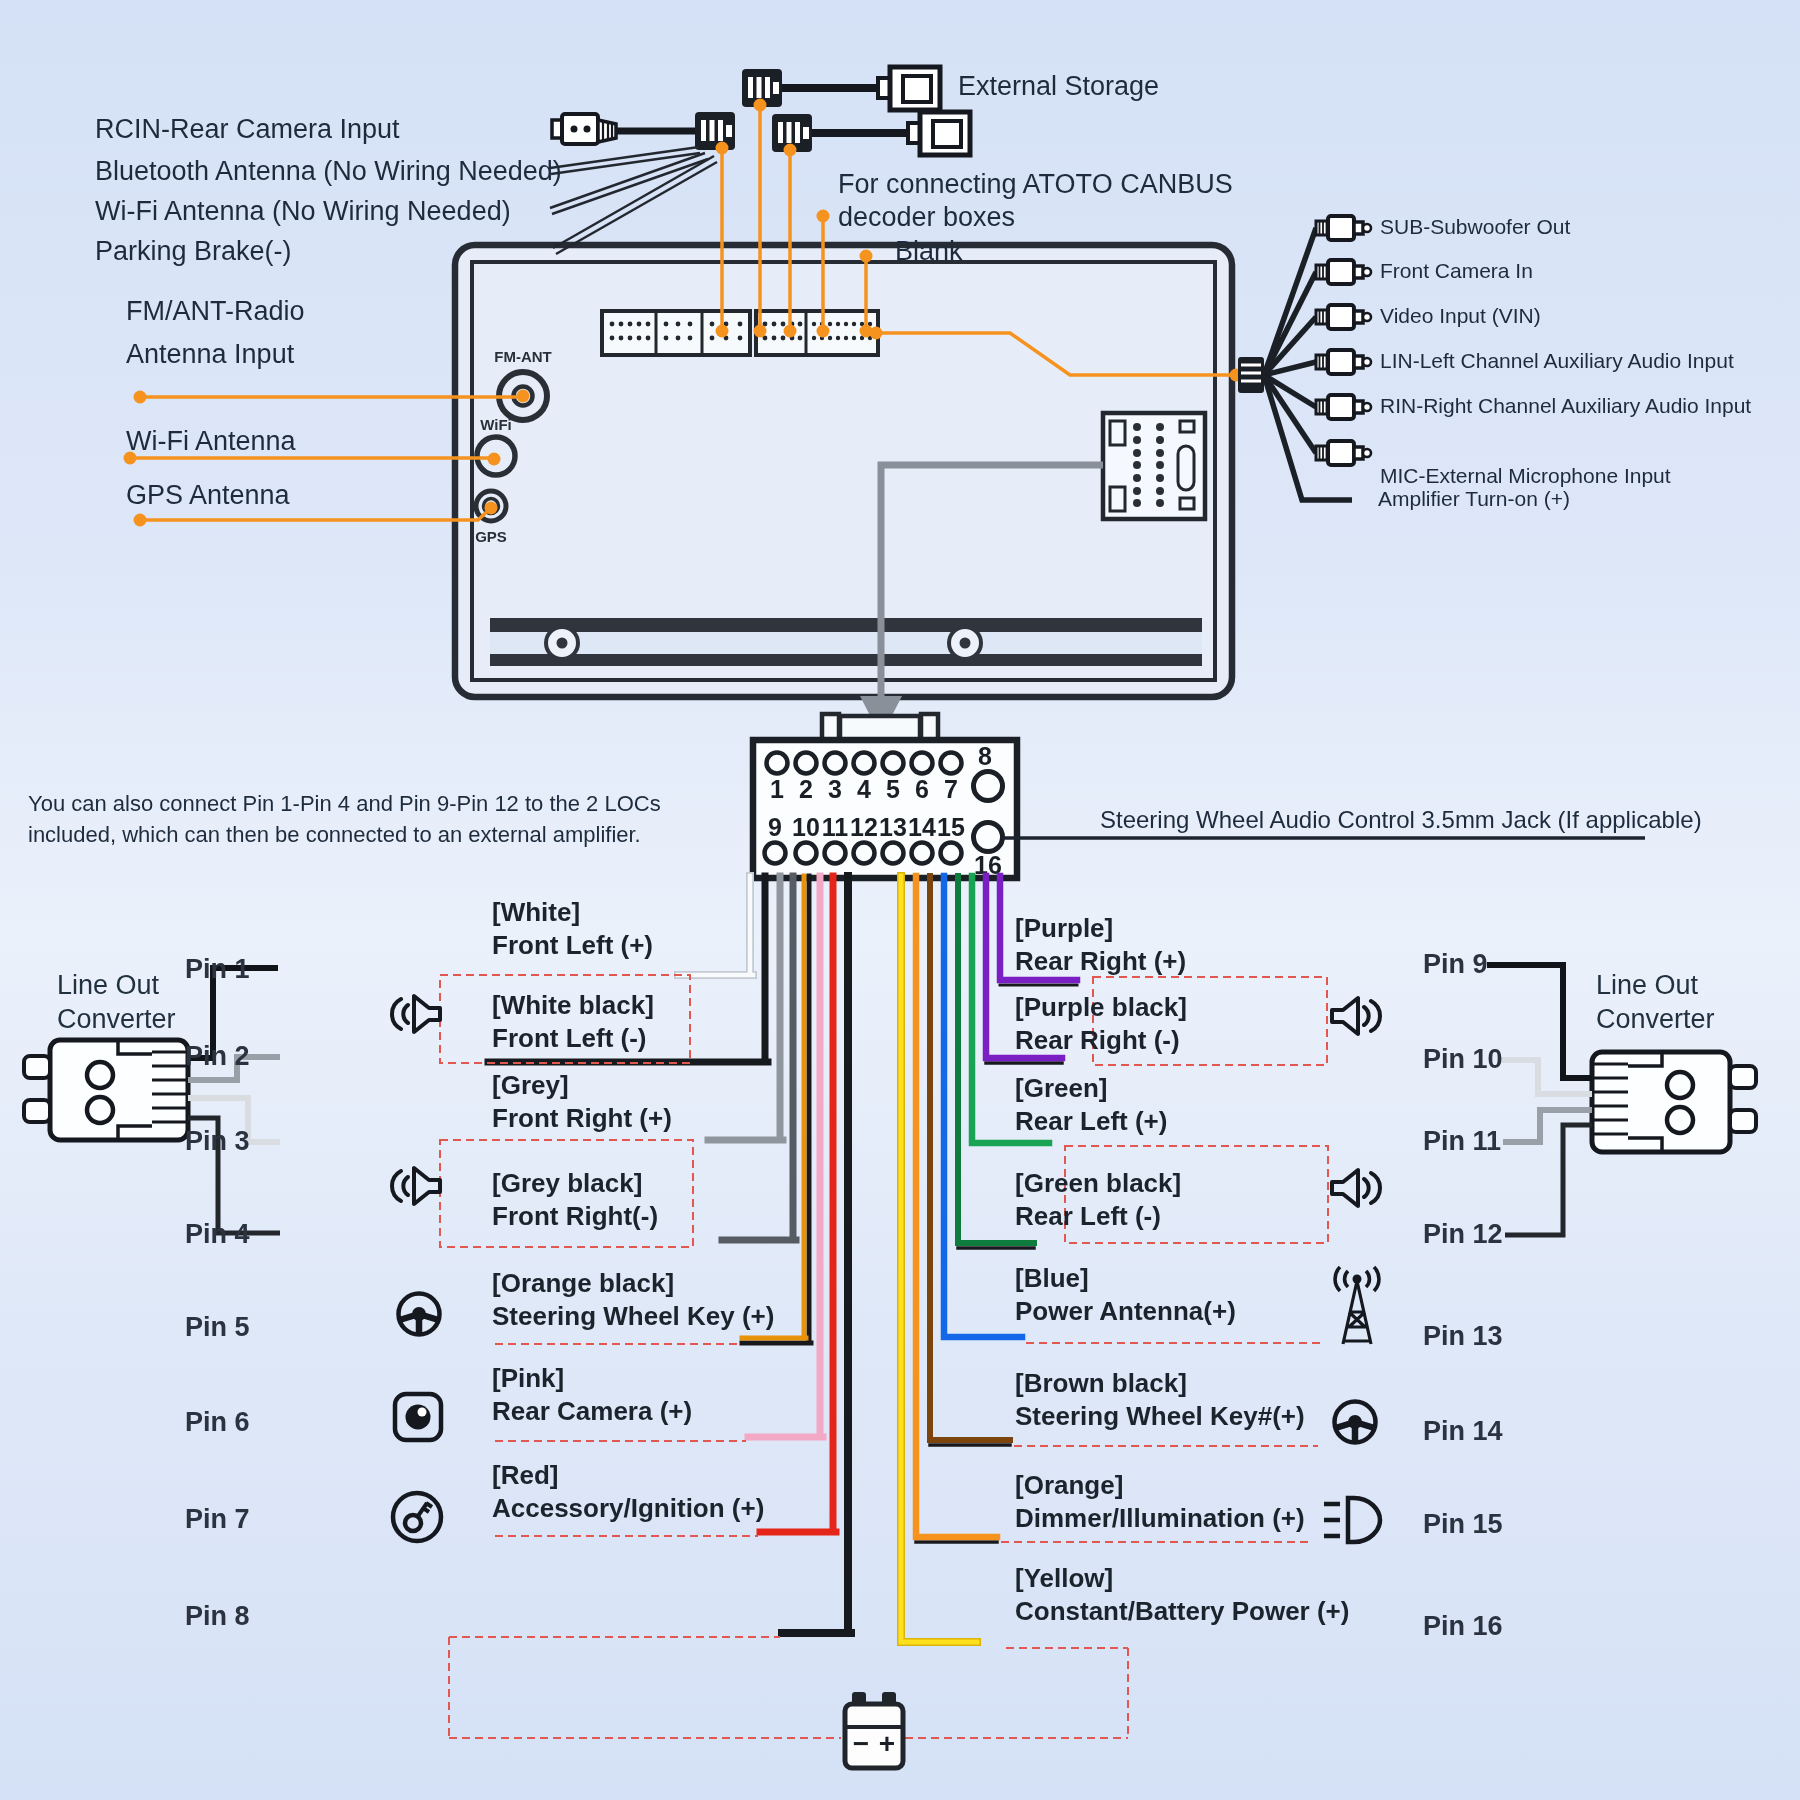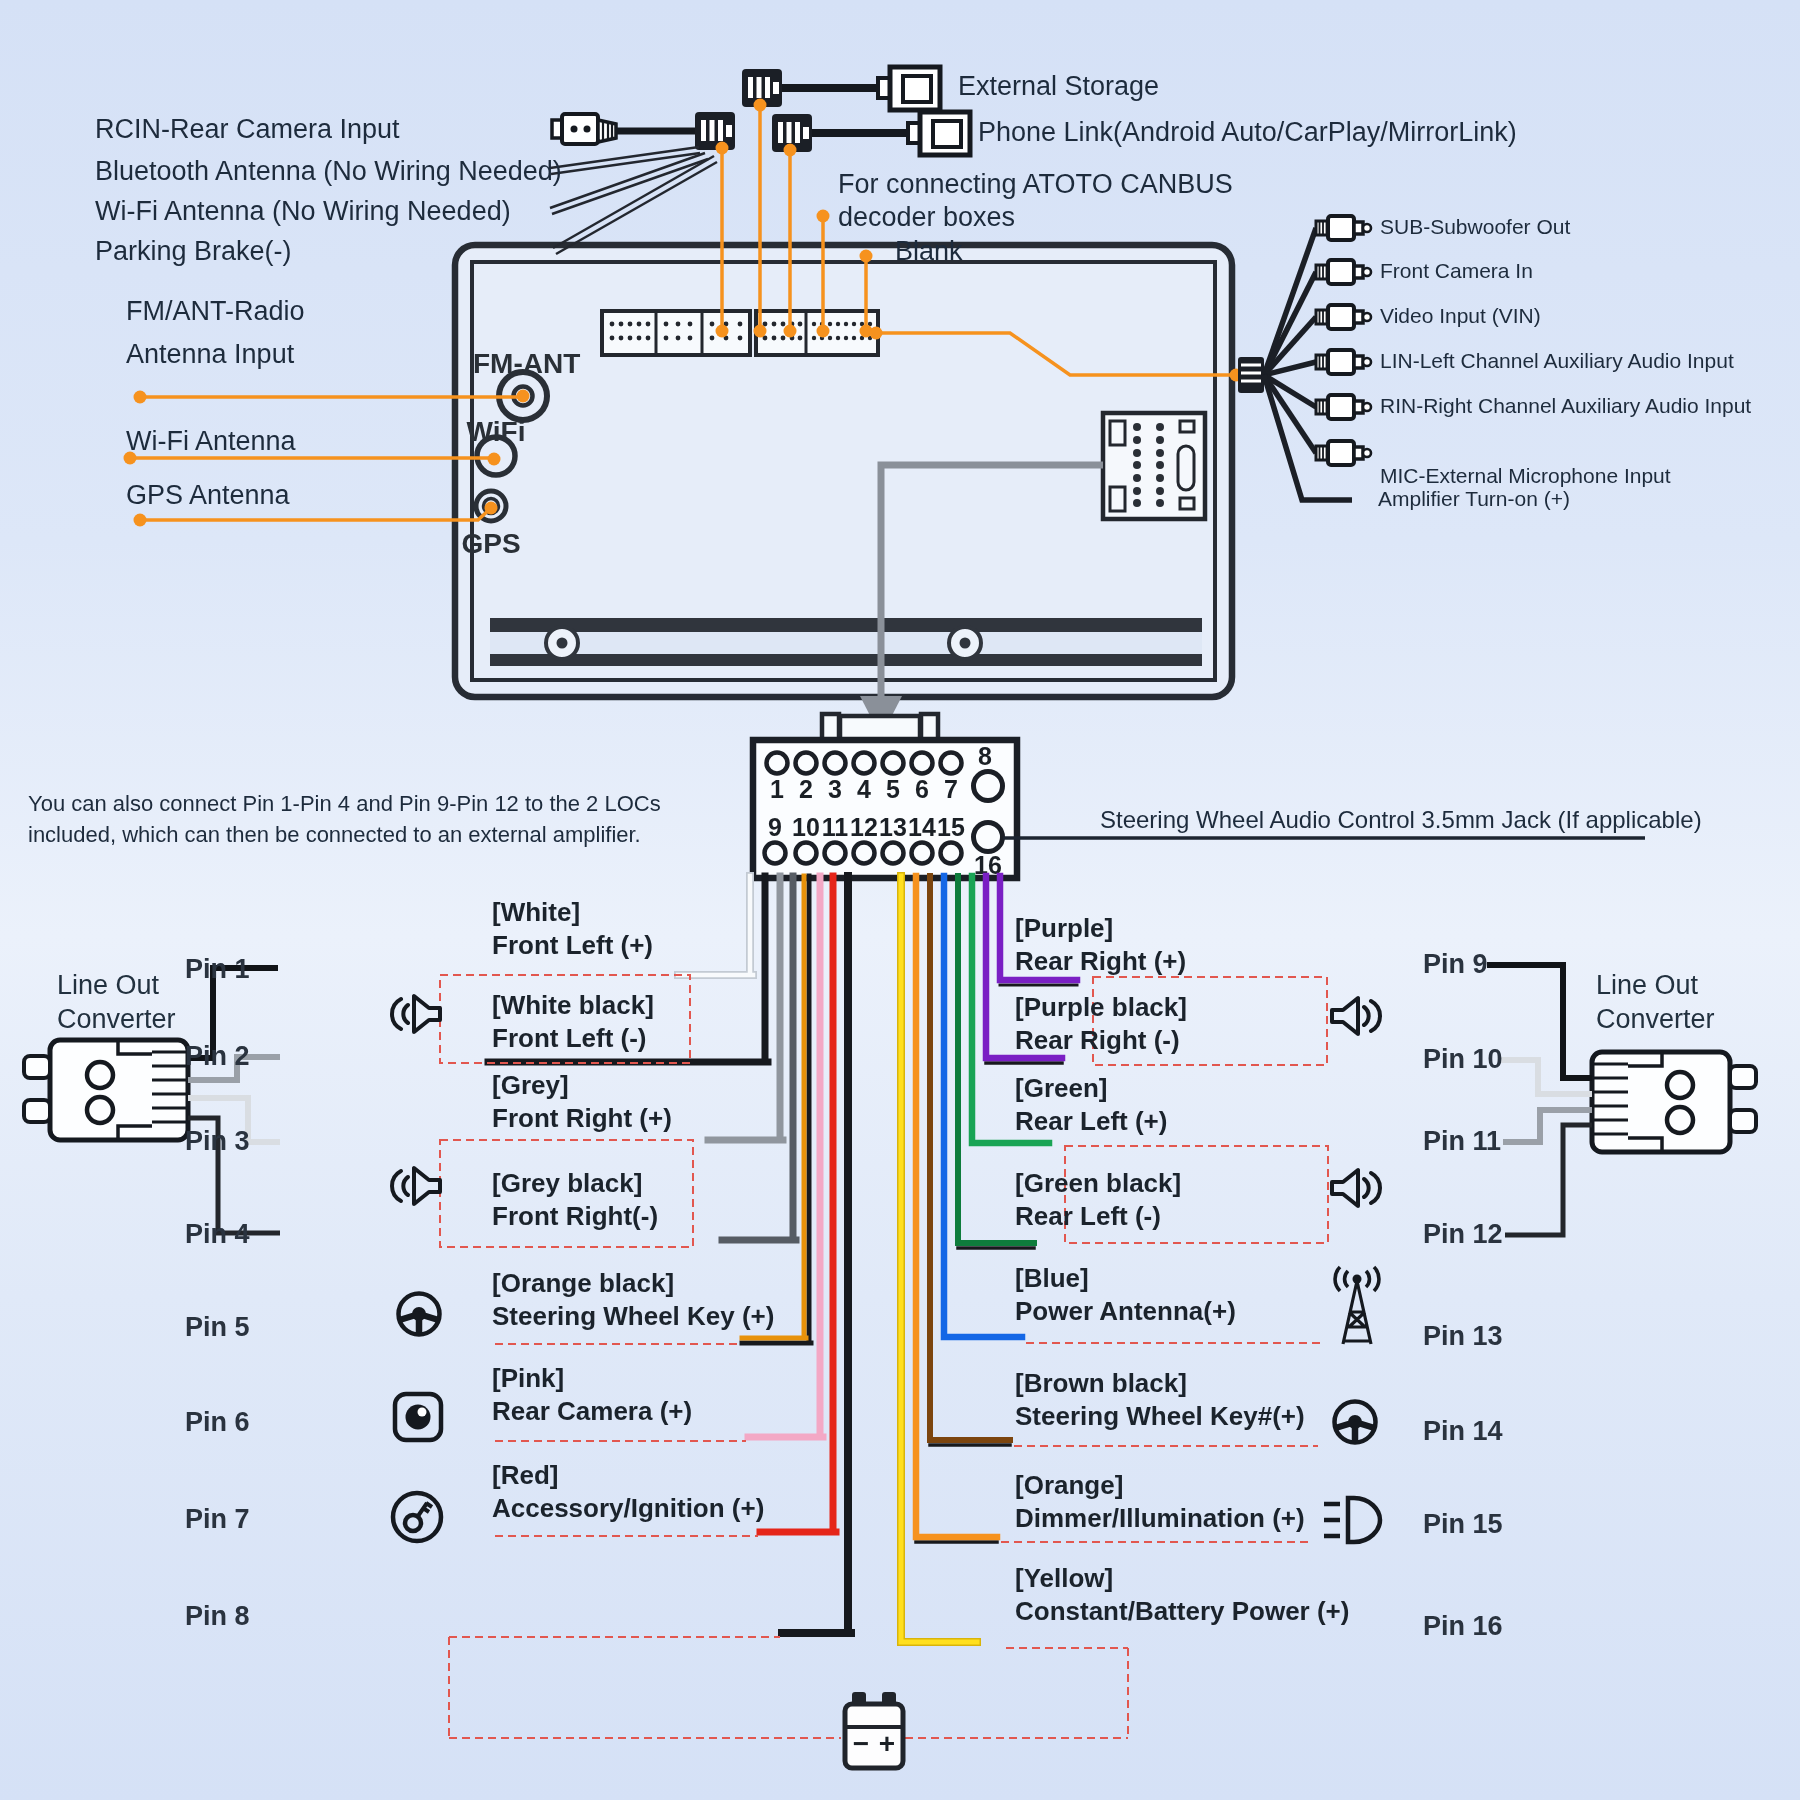--- a/index.html
+++ b/index.html
@@ -7,21 +7,21 @@
     background:linear-gradient(180deg,#d5e1f6 0%,#dde7f8 30%,#ebf1fb 52%,#e0e9f8 72%,#d5e1f6 100%);
     font-family:"Liberation Sans", sans-serif;}
   svg.layer{position:absolute;left:0;top:0;z-index:1;}
   .lbl{position:absolute;z-index:2;color:#1d2b3c;font-size:27px;white-space:nowrap;}
   .lbl.sm{font-size:21px;}
   .ra{text-align:left;}
   .two{line-height:33px;}
   .note{position:absolute;z-index:2;font-size:22px;color:#1d2b3c;line-height:31px;white-space:nowrap;}
   .wl{position:absolute;z-index:2;font-weight:bold;font-size:26px;color:#1b232c;line-height:33px;white-space:nowrap;}
   .pin{position:absolute;z-index:2;font-weight:bold;font-size:27px;color:#2a333f;white-space:nowrap;}
-  .port{position:absolute;z-index:2;font-weight:bold;font-size:28px;color:#2a3037;text-align:center;white-space:nowrap;}
+  .port{position:absolute;z-index:2;font-weight:bold;font-size:15px;color:#2a3037;text-align:center;white-space:nowrap;}
   .loc{position:absolute;z-index:2;font-size:27px;color:#22313f;line-height:34px;white-space:nowrap;}
   .steer{position:absolute;z-index:2;font-size:24px;color:#1d2b3c;white-space:nowrap;}
   svg text{font-family:"Liberation Sans",sans-serif;font-weight:bold;fill:#1b2026;}
 </style>
 </head>
 <body>
 
 <div class="canvas">
 
 <svg class="layer" width="1800" height="1800" viewBox="0 0 1800 1800">
@@ -421,21 +421,20 @@
     <text x="887" y="1753" font-size="28" text-anchor="middle">+</text>
   </g>
 </svg>
 
 <div class="lbl ra" style="left:95px;top:114px;width:450px;">RCIN-Rear Camera Input</div>
 <div class="lbl ra" style="left:95px;top:156px;width:450px;">Bluetooth Antenna (No Wiring Needed)</div>
 <div class="lbl ra" style="left:95px;top:196px;width:450px;">Wi-Fi Antenna (No Wiring Needed)</div>
 <div class="lbl ra" style="left:95px;top:236px;width:450px;">Parking Brake(-)</div>
 
 <div class="lbl" style="left:958px;top:71px;">External Storage</div>
-<div class="lbl" style="left:978px;top:117px;">Phone Link(Android Auto/CarPlay/MirrorLink)</div>
 <div class="lbl two" style="left:838px;top:168px;">
   <div>For connecting ATOTO CANBUS</div>
   <div>decoder boxes</div>
 </div>
 <div class="lbl" style="left:895px;top:236px;">Blank</div>
 
 <div class="lbl" style="left:126px;top:296px;">FM/ANT-Radio</div>
 <div class="lbl" style="left:126px;top:339px;">Antenna Input</div>
 <div class="lbl" style="left:126px;top:426px;">Wi-Fi Antenna</div>
 <div class="lbl" style="left:126px;top:480px;">GPS Antenna</div>

